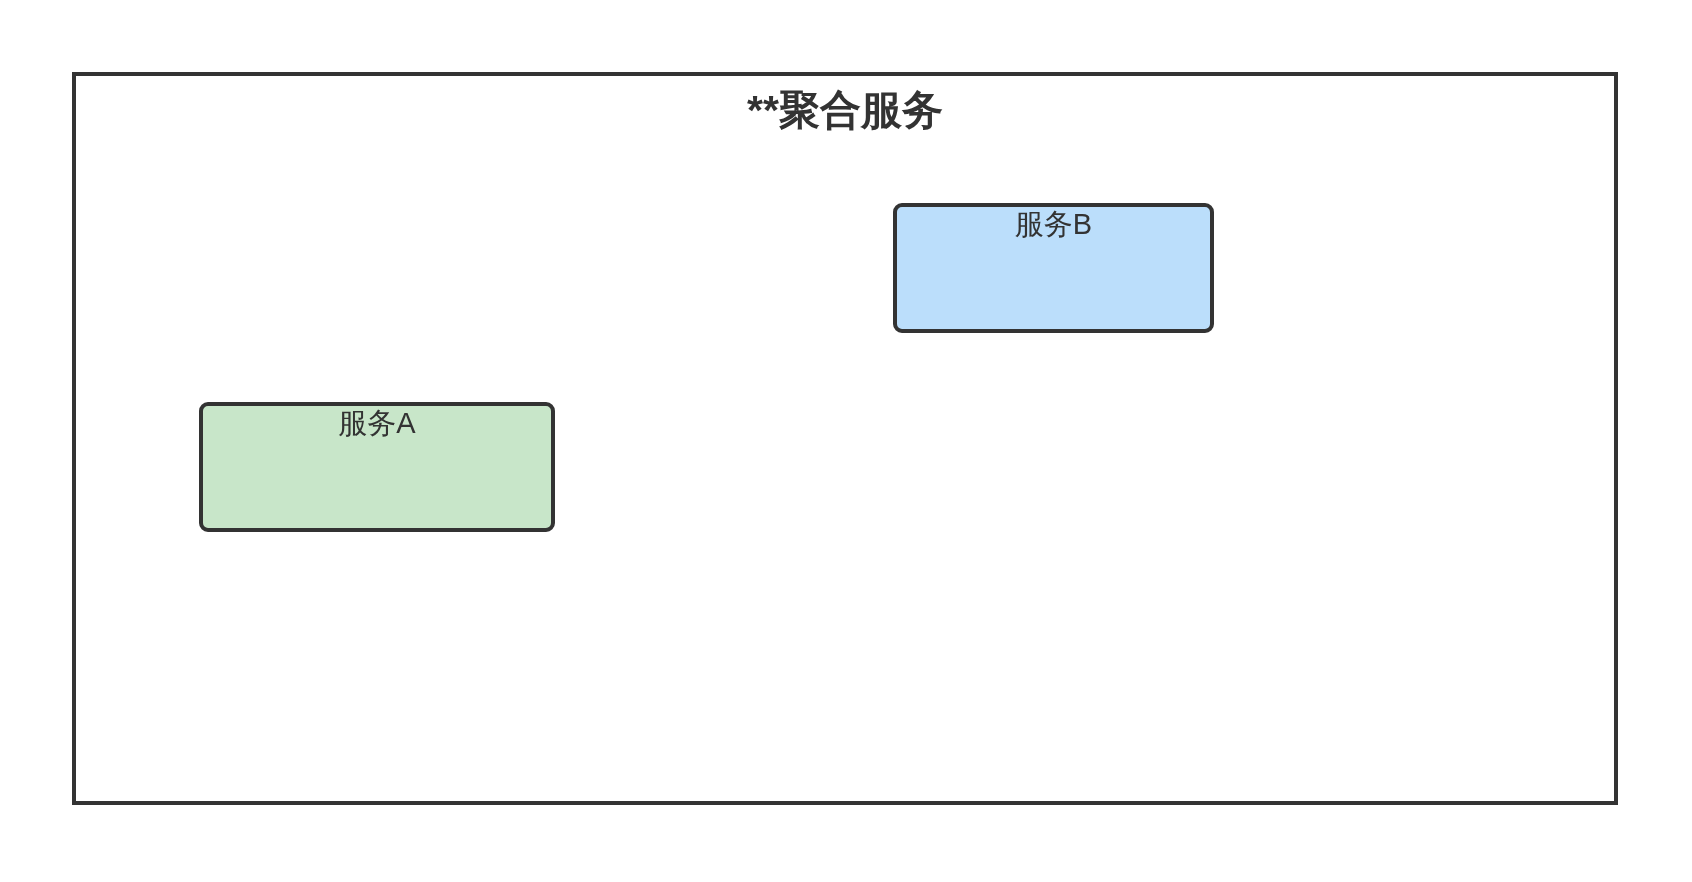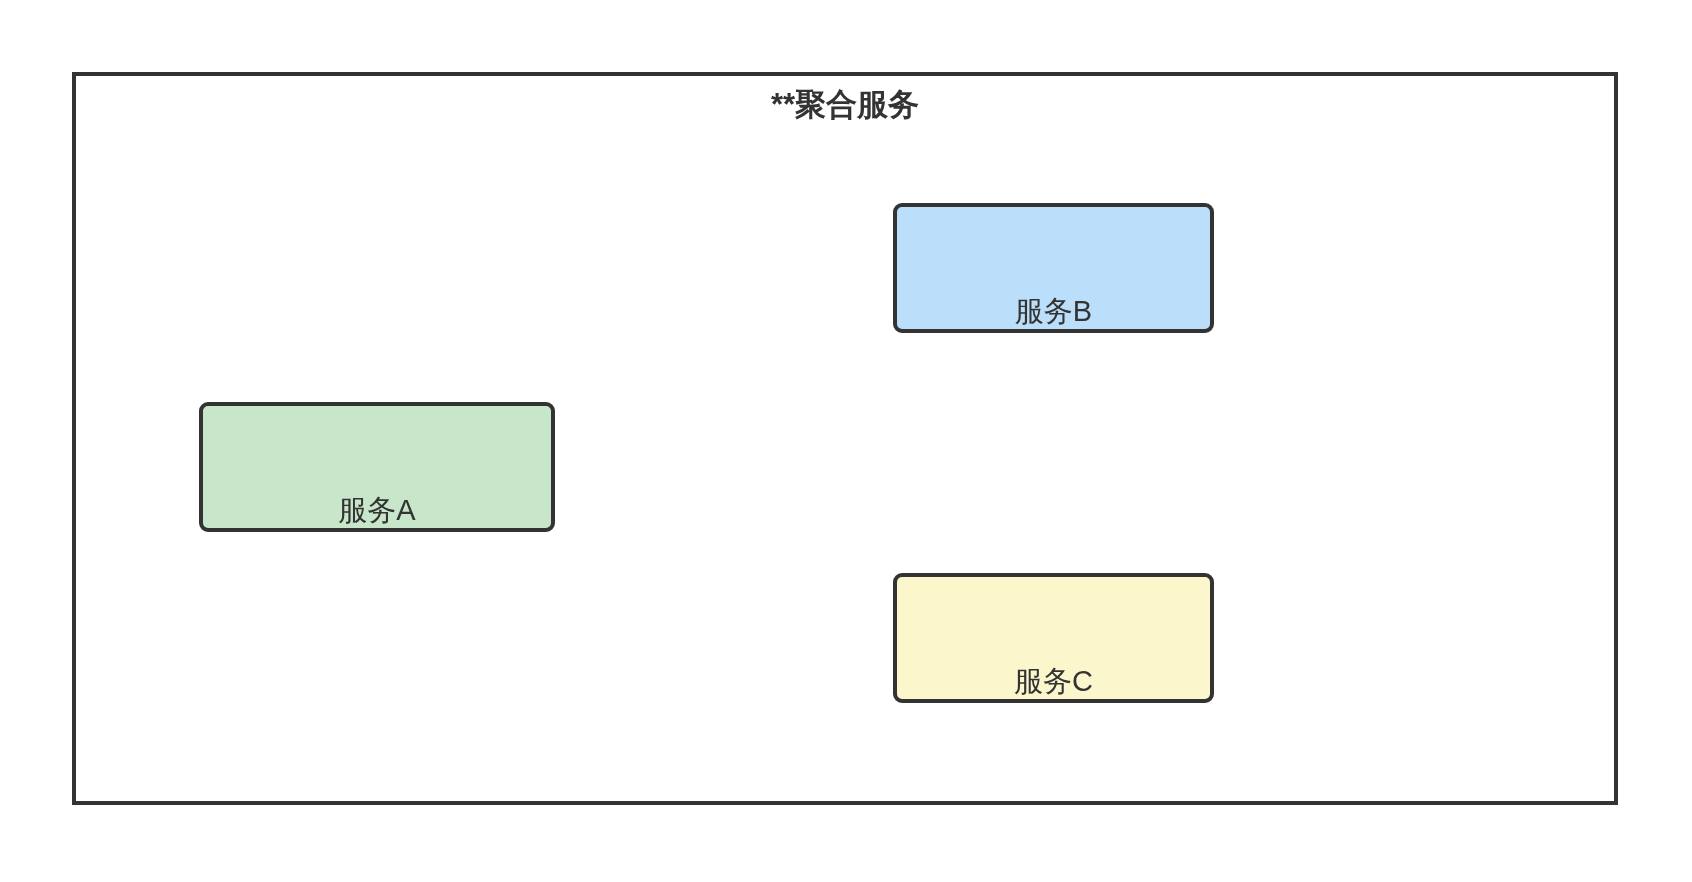--- a/index.html
+++ b/index.html
@@ -30,35 +30,35 @@
     border: 4px solid #333333;
     border-radius: 0px;
     background: #ffffff;
   }
   .cluster-title {
     position: absolute;
     left: 0;
     top: 12px;
     width: 100%;
     text-align: center;
-    font-size: 31px;
+    font-size: 41px;
     font-weight: bold;
     color: #333333;
     letter-spacing: 0px;
     line-height: 1.1;
     white-space: nowrap;
   }
   
   .node {
     position: absolute;
     box-sizing: border-box;
     border: 4px solid #333333;
     border-radius: 9px;
     display: flex;
-    align-items: flex-end;
+    align-items: flex-start;
     justify-content: center;
   }
   .node-label {
     font-size: 29px;
     color: #333333;
     font-weight: normal;
     white-space: nowrap;
     line-height: 1.2;
   }
   
@@ -96,17 +96,14 @@
   </div>
 
   <div class="node" id="node-a">
     <span class="node-label">服务A</span>
   </div>
 
   <div class="node" id="node-b">
     <span class="node-label">服务B</span>
   </div>
 
-  <div class="node" id="node-c">
-    <span class="node-label">服务C</span>
-  </div>
 
 </div>
 
 </body></html>

